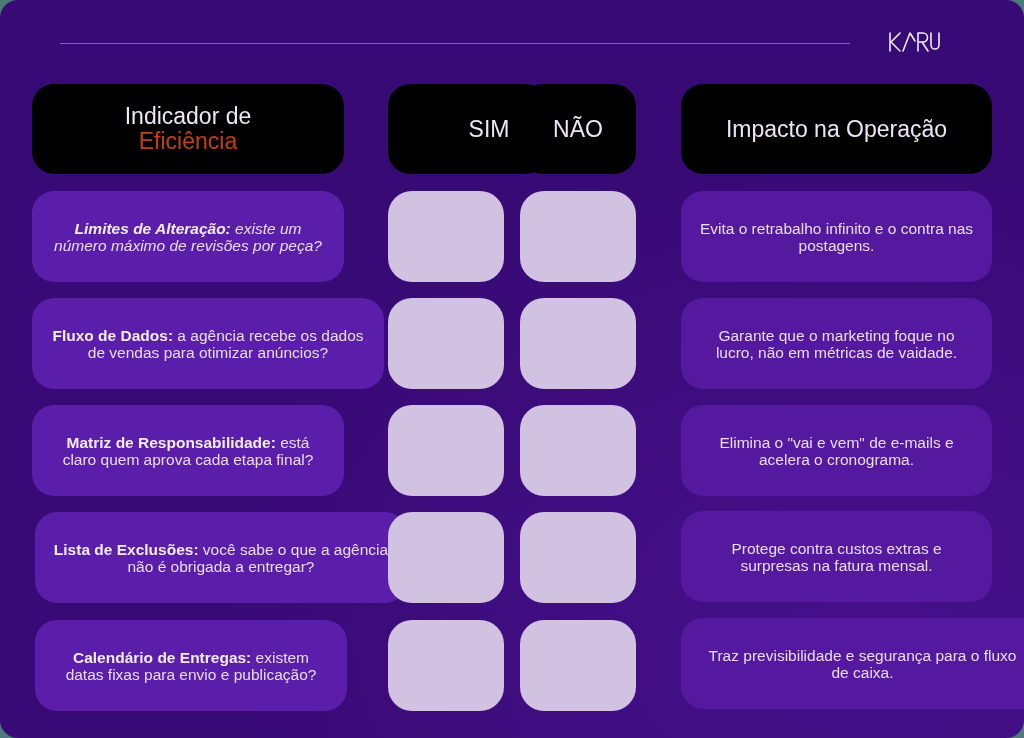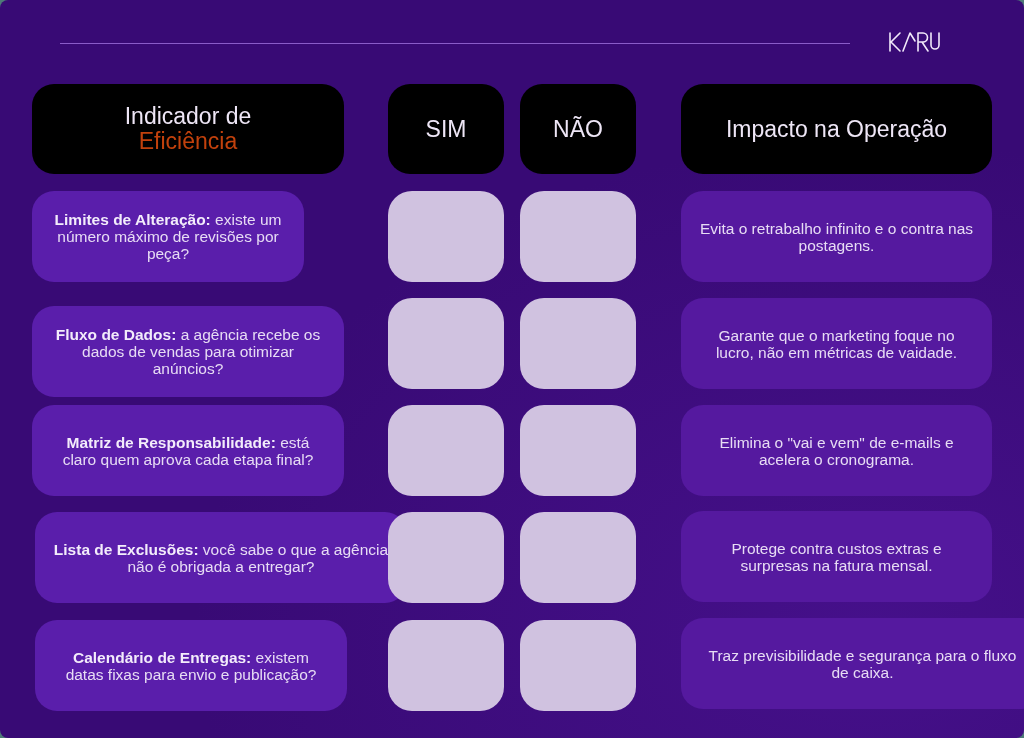--- a/index.html
+++ b/index.html
@@ -1,17 +1,17 @@
 <!DOCTYPE html>
 <html><head>
 <meta charset="utf-8">
 <style>
   html, body { margin:0; padding:0; }
   body { width:1024px; height:738px; background:#4e7a78; overflow:hidden; font-family:"Liberation Sans", sans-serif; }
-  .card { position:absolute; left:0; top:0; width:1024px; height:738px; background:#380a75; border-radius:8px;
+  .card { position:absolute; left:0; top:0; width:1024px; height:738px; background:#380a75; border-radius:18px;
           background-image: radial-gradient(ellipse at 85% 85%, #45108a 0%, rgba(56,10,117,0) 55%); }
   .rule { position:absolute; left:60px; top:43px; width:790px; height:1px; background:#8a5cc9; }
   .logo { position:absolute; left:888px; top:30px; width:52px; height:24px; }
   .hdr { position:absolute; top:84px; height:90px; background:#000; border-radius:22px; color:#eee6f6;
          display:flex; align-items:center; justify-content:center; text-align:center; font-size:23px; line-height:25px; }
   .hdr .accent { color:#c2410c; }
   .row { position:absolute; height:91px; border-radius:22px; background:#5a1eab; color:#e7dcf4;
          display:flex; align-items:center; justify-content:center; text-align:center; font-size:15.5px; line-height:17px; padding:0 18px; box-sizing:border-box; }
   .row.right { background:#55199f; }
   .row b { font-weight:bold; color:#f3ecfb; }
@@ -31,34 +31,34 @@
       <path d="M43 3 V15 A4 4 0 0 0 51 15 V3"></path>
     </g>
   </svg>
 
   <div class="hdr" style="left:32px;width:312px;">
     <div>
       <div>Indicador de</div>
       <div class="accent">Eficiência</div>
     </div>
   </div>
-  <div class="hdr" style="left:388px;width:116px;">SIM</div>
+  <div class="hdr" style="left:388px;width:116px;padding-left:43px;">SIM</div>
   <div class="hdr" style="left:520px;width:116px;">NÃO</div>
   <div class="hdr" style="left:681px;width:311px;">Impacto na Operação</div>
 
-  <div class="row" style="left:32px;top:191px;width:272px;">
+  <div class="row" style="left:32px;top:191px;width:312px;font-style:italic;">
     <div><b>Limites de Alteração:</b><span> existe um número máximo de revisões por peça?</span></div>
   </div>
   <div class="box" style="left:388px;top:191px;"></div>
   <div class="box" style="left:520px;top:191px;"></div>
   <div class="row right" style="left:681px;top:191px;width:311px;">
     <span>Evita o retrabalho infinito e o contra nas postagens.</span>
   </div>
 
-  <div class="row" style="left:32px;top:298px;width:312px;margin-top:8px;">
+  <div class="row" style="left:32px;top:298px;width:352px;">
     <div><b>Fluxo de Dados:</b><span> a agência recebe os dados de vendas para otimizar anúncios?</span></div>
   </div>
   <div class="box" style="left:388px;top:298px;"></div>
   <div class="box" style="left:520px;top:298px;"></div>
   <div class="row right" style="left:681px;top:298px;width:311px;">
     <span>Garante que o marketing foque no lucro, não em métricas de vaidade.</span>
   </div>
 
   <div class="row" style="left:32px;top:405px;width:312px;">
     <div><b>Matriz de Responsabilidade:</b><span> está claro quem aprova cada etapa final?</span></div>

